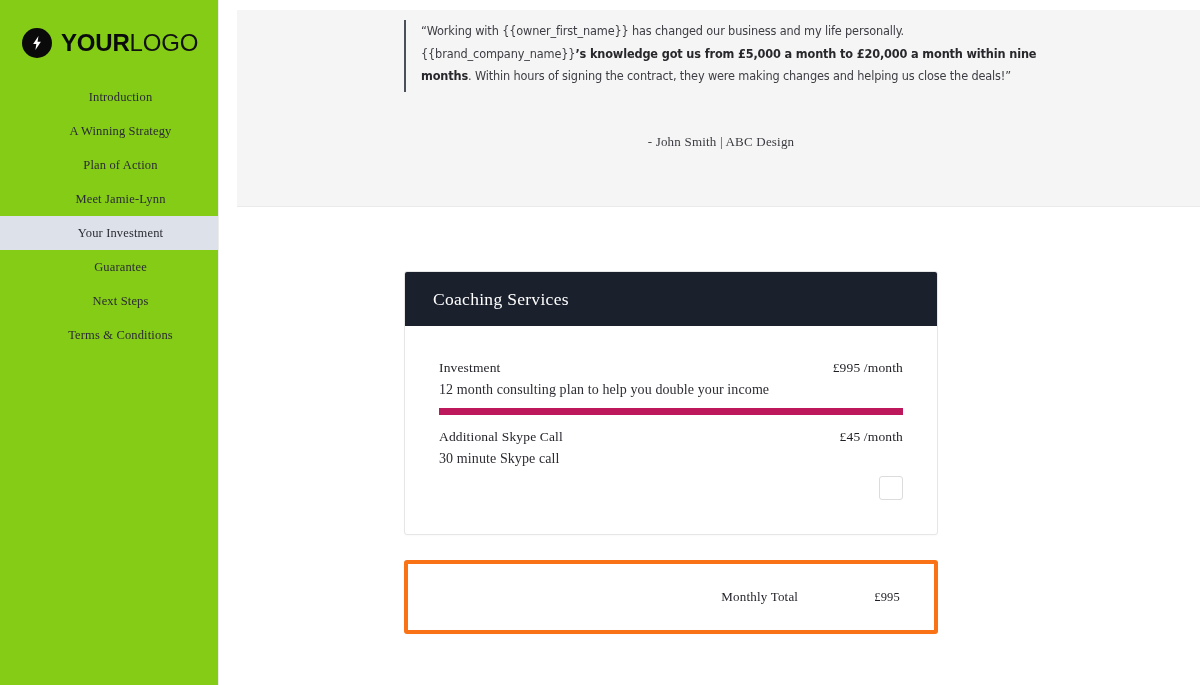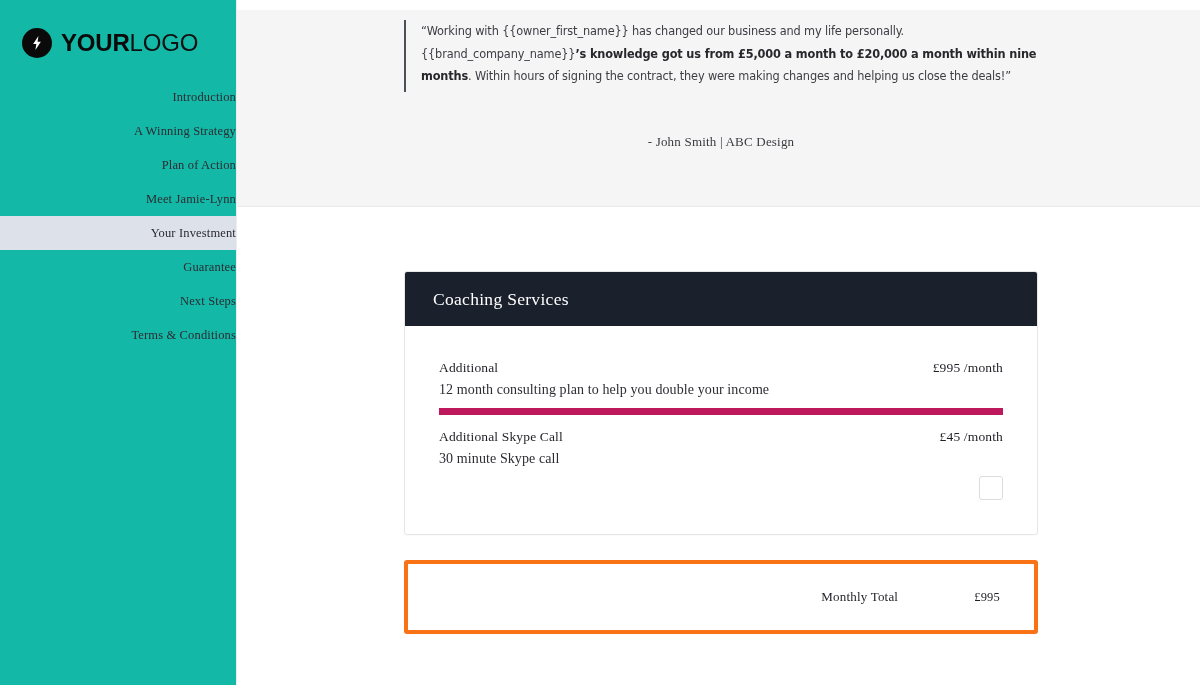--- a/index.html
+++ b/index.html
@@ -17,23 +17,23 @@
     position: relative;
     width: 1200px;
     height: 685px;
     background: #ffffff;
   }
 
   
   .sidebar {
     position: absolute;
     top: 0; left: 0;
-    width: 237px;
+    width: 219px;
     height: 685px;
-    background: #14b8a6;
+    background: #84cc16;
     border-right: 1px solid #ececec;
     z-index: 5;
   }
 
   .logo-row {
     display: flex;
     align-items: center;
     gap: 9px;
     padding: 24px 0 0 22px;
     height: 62px;
@@ -71,21 +71,21 @@
     line-height: 34px;
     padding-left: 23px;
     font-family: "Liberation Serif", "DejaVu Serif", serif;
     font-size: 12.5px;
     color: #2b2b33;
     letter-spacing: 0.15px;
     white-space: nowrap;
     cursor: pointer;
     background: transparent;
     border: none;
-    text-align: right;
+    text-align: center;
   }
   .nav-item.active {
     background: #dde1e9;
   }
 
   
   .main {
     position: absolute;
     top: 10px; left: 237px;
     width: 963px;
@@ -136,21 +136,21 @@
   }
 
   
   .investment-area {
     position: relative;
     width: 963px;
     padding-top: 64px;
   }
 
   .card-wrap {
-    width: 634px;
+    width: 534px;
     margin-left: 167px;
   }
 
   .services-card {
     background: #ffffff;
     border: 1px solid #e6e6e6;
     border-radius: 3px;
     overflow: hidden;
     box-shadow: 0 1px 2px rgba(0,0,0,0.025);
   }
@@ -291,21 +291,21 @@
         <div class="services-card">
 
           <div class="card-header">
             <span class="card-header-title">Coaching Services</span>
           </div>
 
           <div class="card-body">
 
             <div class="line-item">
               <div class="li-row">
-                <span class="li-name">Additional</span>
+                <span class="li-name">Investment</span>
                 <span class="li-price">£995 /month</span>
               </div>
               <div class="li-desc">12 month consulting plan to help you double your income</div>
             </div>
 
             <div class="line-item">
               <div class="li-row">
                 <span class="li-name">Additional Skype Call</span>
                 <span class="li-price">£45 /month</span>
               </div>

